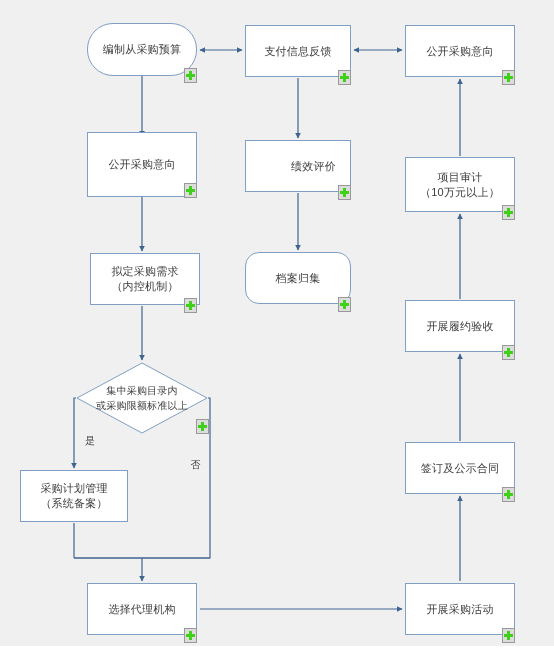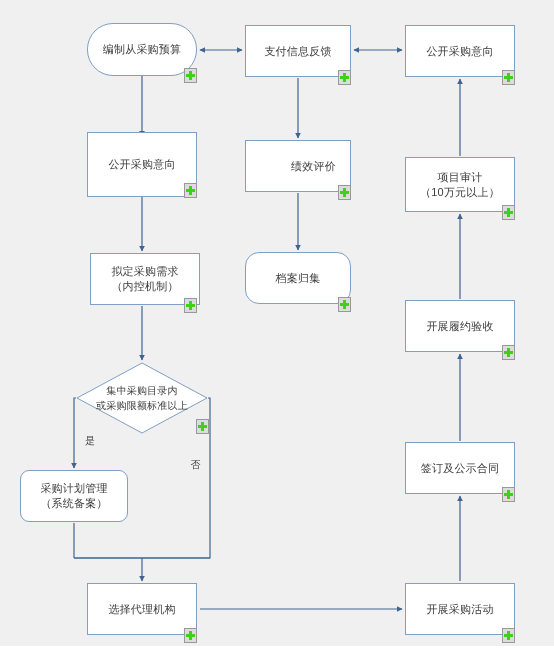--- a/index.html
+++ b/index.html
@@ -191,21 +191,21 @@
       <polygon points="66,1 131,36 66,71 1,36" fill="#ffffff" stroke="#7f9fc4" stroke-width="1"></polygon>
     </svg>
     <span class="diamond-label node-label">集中采购目录内
 或采购限额标准以上</span>
   </div>
 
   <div class="node" style="left:405px;top:442px;width:110px;height:52px;">
     <span class="node-label">签订及公示合同</span>
   </div>
 
-  <div class="node" style="left:20px;top:470px;width:108px;height:52px;border-radius:9px;">
+  <div class="node" style="left:20px;top:470px;width:108px;height:52px;">
     <span class="node-label">采购计划管理
 （系统备案）</span>
   </div>
 
   <div class="node" style="left:87px;top:583px;width:110px;height:52px;">
     <span class="node-label">选择代理机构</span>
   </div>
 
   <div class="node" style="left:405px;top:583px;width:110px;height:52px;align-items:center;">
     <span class="node-label">开展采购活动</span>

